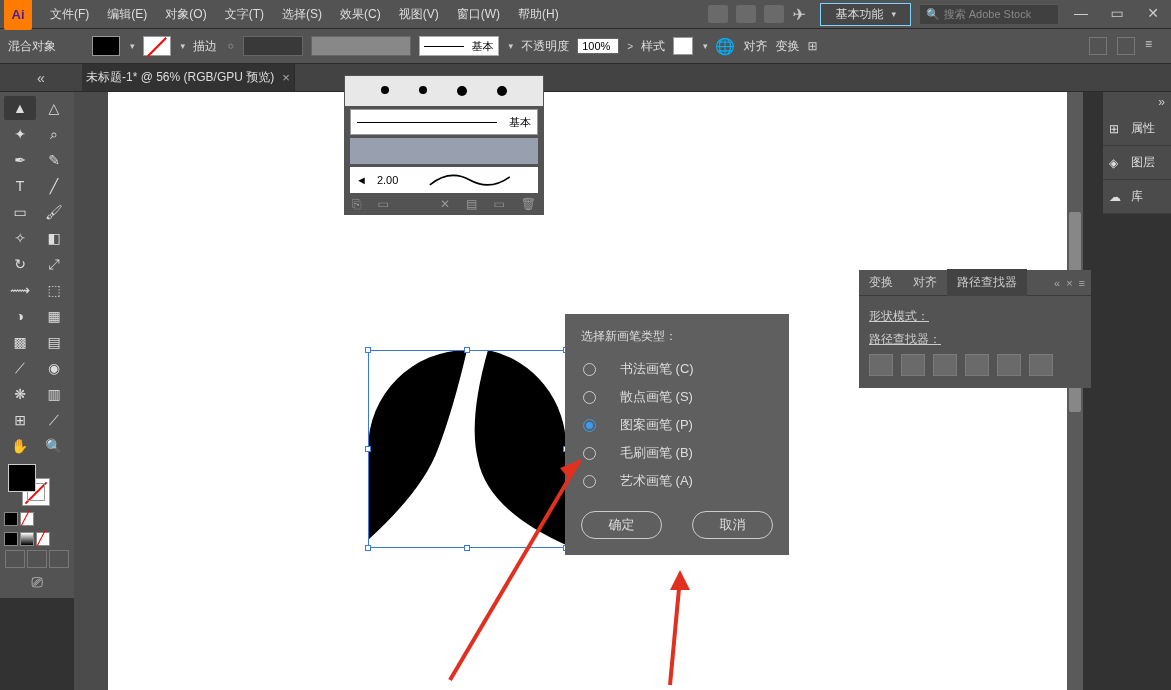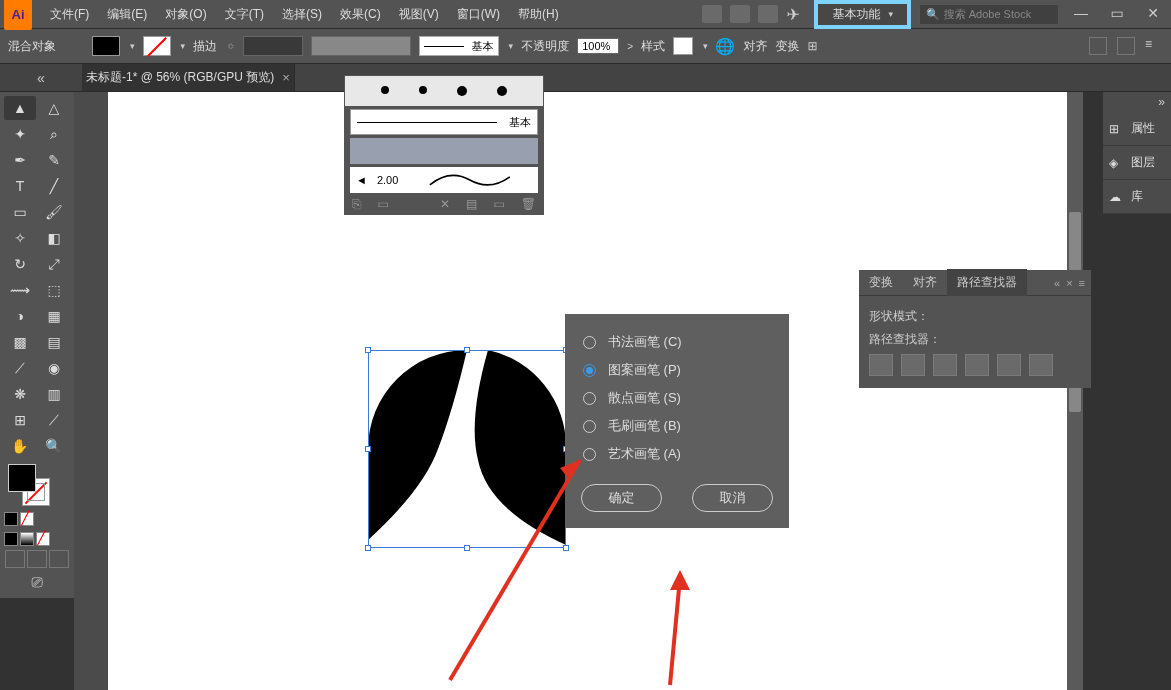--- a/index.html
+++ b/index.html
@@ -4,21 +4,21 @@
 <style>
 * { margin: 0; padding: 0; box-sizing: border-box; font-family: "Microsoft YaHei", sans-serif; }
 body { background: #323232; width: 1171px; height: 690px; overflow: hidden; position: relative; }
 
 
 .menubar { height: 28px; background: #535353; display: flex; align-items: center; padding: 0 4px; gap: 2px; }
 .ai-logo { width: 28px; height: 32px; background: #ff7c00; color: #4c1d95; font-weight: bold; font-size: 13px; display: flex; align-items: center; justify-content: center; border-radius: 2px; margin-right: 8px; }
 .menu-item { color: #ddd; font-size: 12px; padding: 4px 8px; cursor: pointer; }
 .menubar-right { margin-left: auto; display: flex; align-items: center; gap: 8px; }
 .menubar-icon { width: 20px; height: 18px; background: #6a6a6a; border-radius: 2px; }
-.workspace-sel { color: #ddd; font-size: 12px; padding: 2px 14px; border: 4px solid #7dd3fc; background: #474747; display: flex; align-items: center; gap: 6px; }
+.workspace-sel { color: #ddd; font-size: 12px; padding: 2px 14px; border: 1px solid #7dd3fc; background: #474747; display: flex; align-items: center; gap: 6px; }
 .search-box { background: #404040; border: 1px solid #555; color: #888; font-size: 11px; padding: 2px 6px; width: 140px; display: flex; align-items: center; gap: 4px; }
 .win-btn { width: 28px; height: 18px; color: #ccc; font-size: 14px; text-align: center; }
 
 
 .controlbar { height: 36px; background: #535353; border-top: 1px solid #2a2a2a; border-bottom: 1px solid #2a2a2a; display: flex; align-items: center; padding: 0 8px; gap: 8px; }
 .ctrl-label { color: #ddd; font-size: 12px; }
 .swatch { width: 28px; height: 20px; border: 1px solid #999; position: relative; }
 .swatch.black { background: #000; }
 .swatch.none { background: #fff; }
 .swatch.none::after { content:''; position:absolute; left:0; right:0; top:50%; height:2px; background:red; transform: rotate(-45deg); }
@@ -79,35 +79,35 @@
 .brush-wave { height:26px; background:#fff; margin:0 6px; display:flex; align-items:center; padding:0 6px; gap:10px;}
 .brush-wave span{ font-size:11px; color:#000;}
 .brush-wave .wave { flex:1; height:16px;}
 .brush-footer { height:22px; display:flex; align-items:center; gap:16px; padding:0 8px; color:#999; font-size:12px;}
 
 
 .dialog { position: absolute; left: 565px; top: 314px; width: 224px; background: #5f5f5f; }
 .dialog-title { background: #f0f0f0; color: #000; font-size: 13px; font-weight: bold; padding: 6px 10px; }
 .dialog-body { padding: 14px 16px 16px; }
 .dialog-sub { color: #ddd; font-size: 12px; margin-bottom: 10px; }
-.radio-row { display: flex; align-items: center; gap: 12px; color: #ddd; font-size: 13px; padding: 5px 2px; cursor: pointer; }
+.radio-row { display: flex; align-items: center; gap: 24px; color: #ddd; font-size: 13px; padding: 5px 2px; cursor: pointer; }
 .radio { width: 13px; height: 13px; border-radius: 50%; border: 1.5px solid #ccc; display:flex; align-items:center; justify-content:center;}
 .radio.checked { border-color: #3a9bf0; }
 .radio.checked::after { content:''; width:7px; height:7px; background:#3a9bf0; border-radius:50%; }
 .dialog-btns { display:flex; gap:30px; margin-top:16px; }
 .dlg-btn { flex:1; border: 1.5px solid #ccc; border-radius: 14px; color: #ddd; font-size: 13px; text-align:center; padding: 4px 0; cursor:pointer; }
 
 
 .pathfinder { position:absolute; right:80px; top:270px; width:232px; background:#535353;}
 .pf-head { display:flex; align-items:center; height:26px; border-bottom:1px solid #3a3a3a;}
 .pf-tab { color:#ccc; font-size:12px; padding:5px 10px; }
 .pf-tab.active { background:#434343; }
 .pf-head-icons { margin-left:auto; display:flex; gap:6px; padding-right:6px; color:#aaa; font-size:11px;}
 .pf-body { padding:8px 10px 12px; }
-.pf-label { color:#ccc; font-size:12px; margin:4px 0 6px;}
+.pf-label { color:#ccc; font-size:12px; margin:4px 0 6px;text-decoration:underline;}
 .pf-row { display:flex; gap:8px; align-items:center;}
 .pf-ico { width:24px; height:22px; background:#6a6a6a; border:1px solid #7a7a7a; }
 .pf-expand { flex:1; margin-left:8px; height:22px; background:#3c3c3c; color:#777; font-size:11px; display:flex; align-items:center; justify-content:center;}
 
 
 .arrow { position:absolute; pointer-events:none; }
 .arrow-line { stroke:#e03020; stroke-width:4; fill:none; }
 .arrow-head { fill:#e03020; }
 </style>
 </head>
@@ -308,31 +308,32 @@
     <span>▭</span>
     <span style="margin-left:auto">✕</span>
     <span>▤</span>
     <span>▭</span>
     <span>🗑</span>
   </div>
 </div>
 
 <div class="dialog">
   <div class="dialog-body">
+    <div class="dialog-sub">选择新画笔类型：</div>
     <div class="radio-row">
         <div class="radio"></div>
         <span>书法画笔 (C)</span>
       </div>
     <div class="radio-row">
+        <div class="radio"></div>
+        <span>散点画笔 (S)</span>
+      </div>
+    <div class="radio-row">
         <div class="radio checked"></div>
         <span>图案画笔 (P)</span>
-      </div>
-    <div class="radio-row">
-        <div class="radio"></div>
-        <span>散点画笔 (S)</span>
       </div>
     <div class="radio-row">
         <div class="radio"></div>
         <span>毛刷画笔 (B)</span>
       </div>
     <div class="radio-row">
         <div class="radio"></div>
         <span>艺术画笔 (A)</span>
       </div>
     <div class="dialog-btns">

